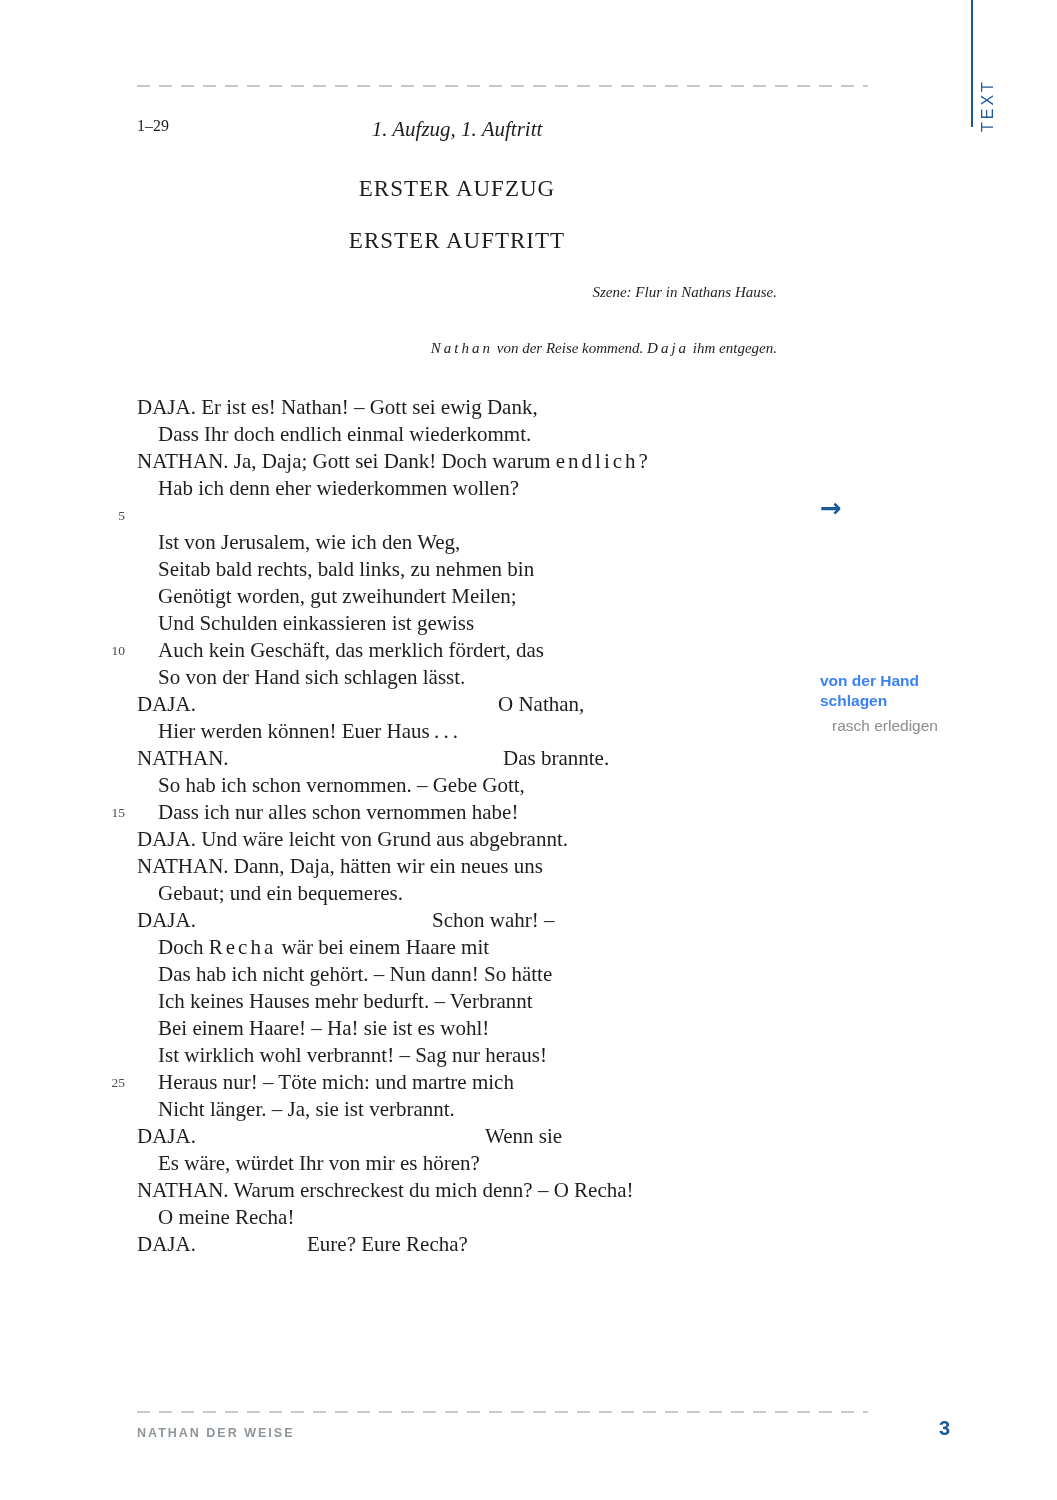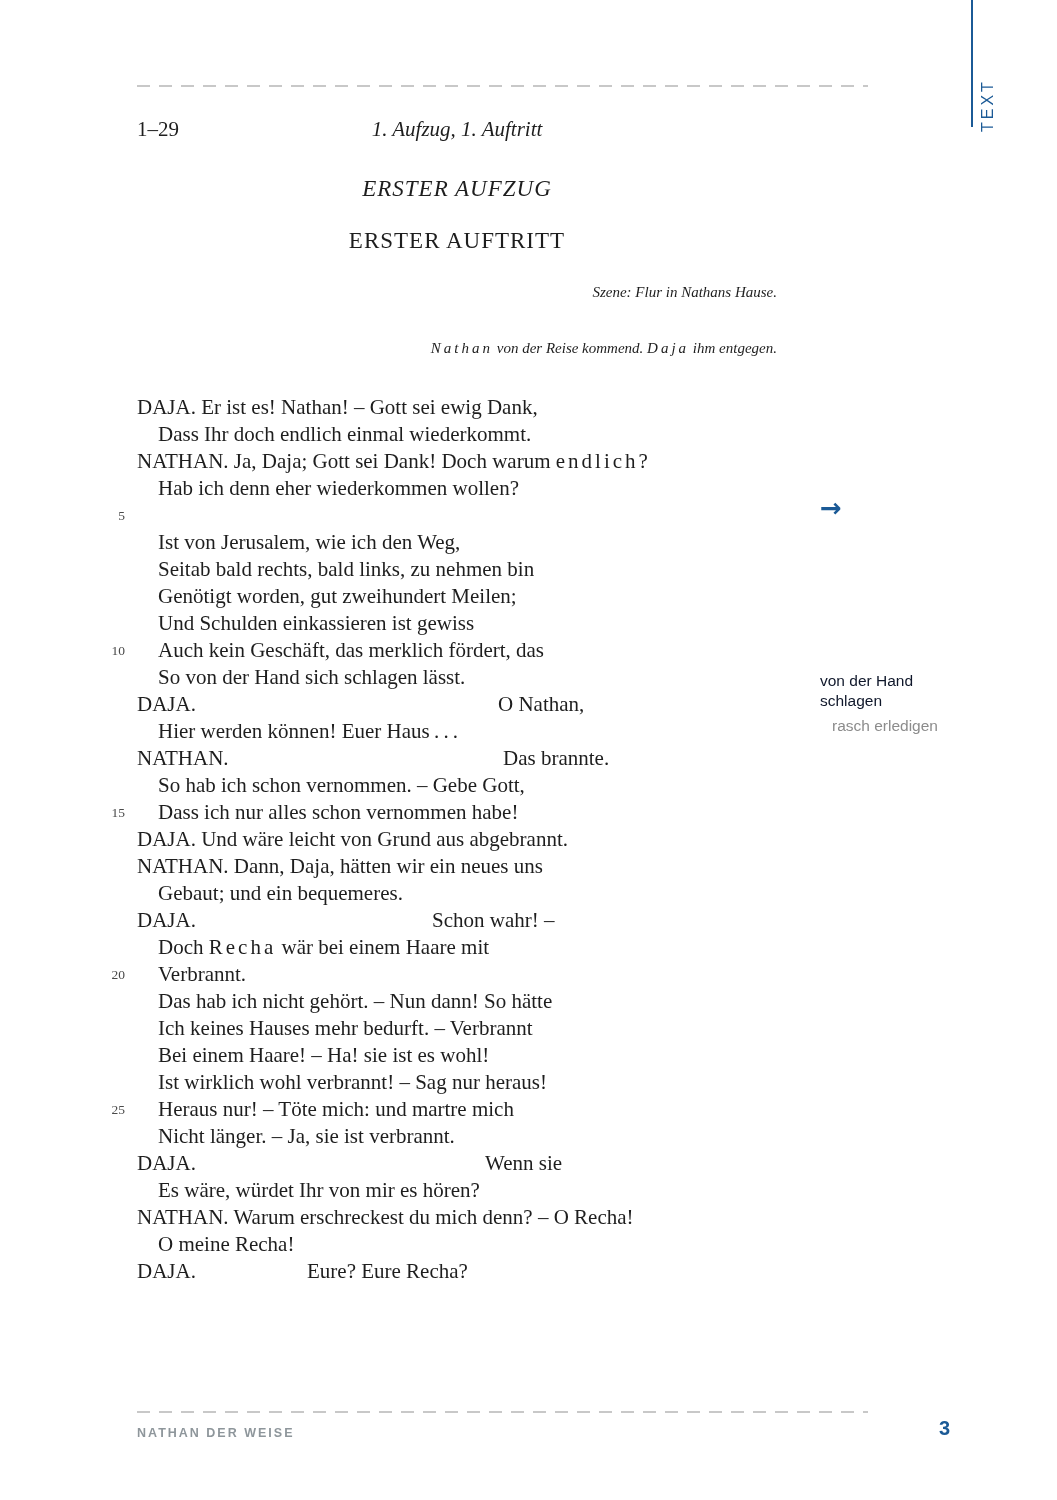--- a/index.html
+++ b/index.html
@@ -19,44 +19,44 @@
     writing-mode:vertical-rl;transform:rotate(180deg);
     font-family:"Liberation Sans", sans-serif;
     font-size:16px;letter-spacing:3px;color:var(--accent,#1b5a96);
   }
   
   .rule{position:absolute;left:137px;width:731px;height:2px;
     background:repeating-linear-gradient(90deg,#c8c8c8 0 13px,transparent 13px 22px);}
   .rule-top{top:85px;}
   .rule-bottom{top:1411px;}
   
-  .verse-range{position:absolute;left:137px;top:117px;font-size:21px;}
+  .verse-range{position:absolute;left:137px;top:117px;font-size:16px;}
   .act-ref{position:absolute;left:137px;top:117px;width:640px;text-align:center;font-style:italic;font-size:21px;}
   
   .h-act,.h-scene{position:absolute;left:137px;width:640px;text-align:center;font-size:23px;letter-spacing:1px;}
-  .h-act{top:176px;font-style:italic;}
+  .h-act{top:176px;}
   .h-scene{top:228px;}
   .scene-note,.stage-dir{position:absolute;left:137px;width:640px;text-align:right;font-style:italic;font-size:15px;}
   .scene-note{top:284px;}
   .stage-dir{top:340px;}
   
   .verse{position:absolute;left:137px;top:394px;width:720px;}
   .vline{position:relative;height:27px;line-height:27px;font-size:21px;white-space:nowrap;}
   .vline.ind{padding-left:21px;}
   .lnum{position:absolute;left:-36px;top:0;width:24px;text-align:right;
     font-size:13.5px;line-height:28px;color:#4a4a4a;}
   .sp{letter-spacing:3px;}
   .at{position:absolute;top:0;}
   
   .margin-arrow{position:absolute;left:820px;top:495px;
     font-family:"DejaVu Sans", sans-serif;font-weight:bold;
     font-size:26px;line-height:26px;color:var(--accent,#1b5a96);}
   .margin-note{position:absolute;left:820px;top:671px;width:130px;
     font-family:"Liberation Sans", sans-serif;font-size:15.5px;line-height:20px;}
-  .margin-note .term{font-weight:normal;color:#0f172a;}
+  .margin-note .term{font-weight:bold;color:#3b82f6;}
   .margin-note .gloss{color:#8c8c8c;margin-top:5px;text-align:center;}
   
   .footer-title{position:absolute;left:137px;top:1426px;
     font-family:"Liberation Sans", sans-serif;font-size:12.5px;font-weight:bold;
     letter-spacing:2px;color:#8e969b;}
   .page-number{position:absolute;right:107px;top:1417px;
     font-family:"Liberation Sans", sans-serif;font-size:20px;font-weight:bold;
     color:var(--accent,#1b5a96);}
 </style>
 </head>
@@ -93,21 +93,20 @@
       <div class="vline"><span>DAJA.</span><span class="at" style="left: 361px;">O Nathan,</span></div>
       <div class="vline ind"><span>Hier werden können! Euer Haus . . .</span></div>
       <div class="vline"><span>NATHAN.</span><span class="at" style="left: 366px;">Das brannte.</span></div>
       <div class="vline ind"><span>So hab ich schon vernommen. – Gebe Gott,</span></div>
       <div class="vline ind"><span class="lnum">15</span><span>Dass ich nur alles schon vernommen habe!</span></div>
       <div class="vline"><span>DAJA. Und wäre leicht von Grund aus abgebrannt.</span></div>
       <div class="vline"><span>NATHAN. Dann, Daja, hätten wir ein neues uns</span></div>
       <div class="vline ind"><span>Gebaut; und ein bequemeres.</span></div>
       <div class="vline"><span>DAJA.</span><span class="at" style="left: 295px;">Schon wahr! –</span></div>
       <div class="vline ind"><span>Doch </span><span class="sp">Recha</span><span> wär bei einem Haare mit</span></div>
-      <div class="vline ind"><span class="lnum">20</span><span>Verbrannt.</span></div>
       <div class="vline ind"><span>Das hab ich nicht gehört. – Nun dann! So hätte</span></div>
       <div class="vline ind"><span>Ich keines Hauses mehr bedurft. – Verbrannt</span></div>
       <div class="vline ind"><span>Bei einem Haare! – Ha! sie ist es wohl!</span></div>
       <div class="vline ind"><span>Ist wirklich wohl verbrannt! – Sag nur heraus!</span></div>
       <div class="vline ind"><span class="lnum">25</span><span>Heraus nur! – Töte mich: und martre mich</span></div>
       <div class="vline ind"><span>Nicht länger. – Ja, sie ist verbrannt.</span></div>
       <div class="vline"><span>DAJA.</span><span class="at" style="left: 348px;">Wenn sie</span></div>
       <div class="vline ind"><span>Es wäre, würdet Ihr von mir es hören?</span></div>
       <div class="vline"><span>NATHAN. Warum erschreckest du mich denn? – O Recha!</span></div>
       <div class="vline ind"><span>O meine Recha!</span></div>

